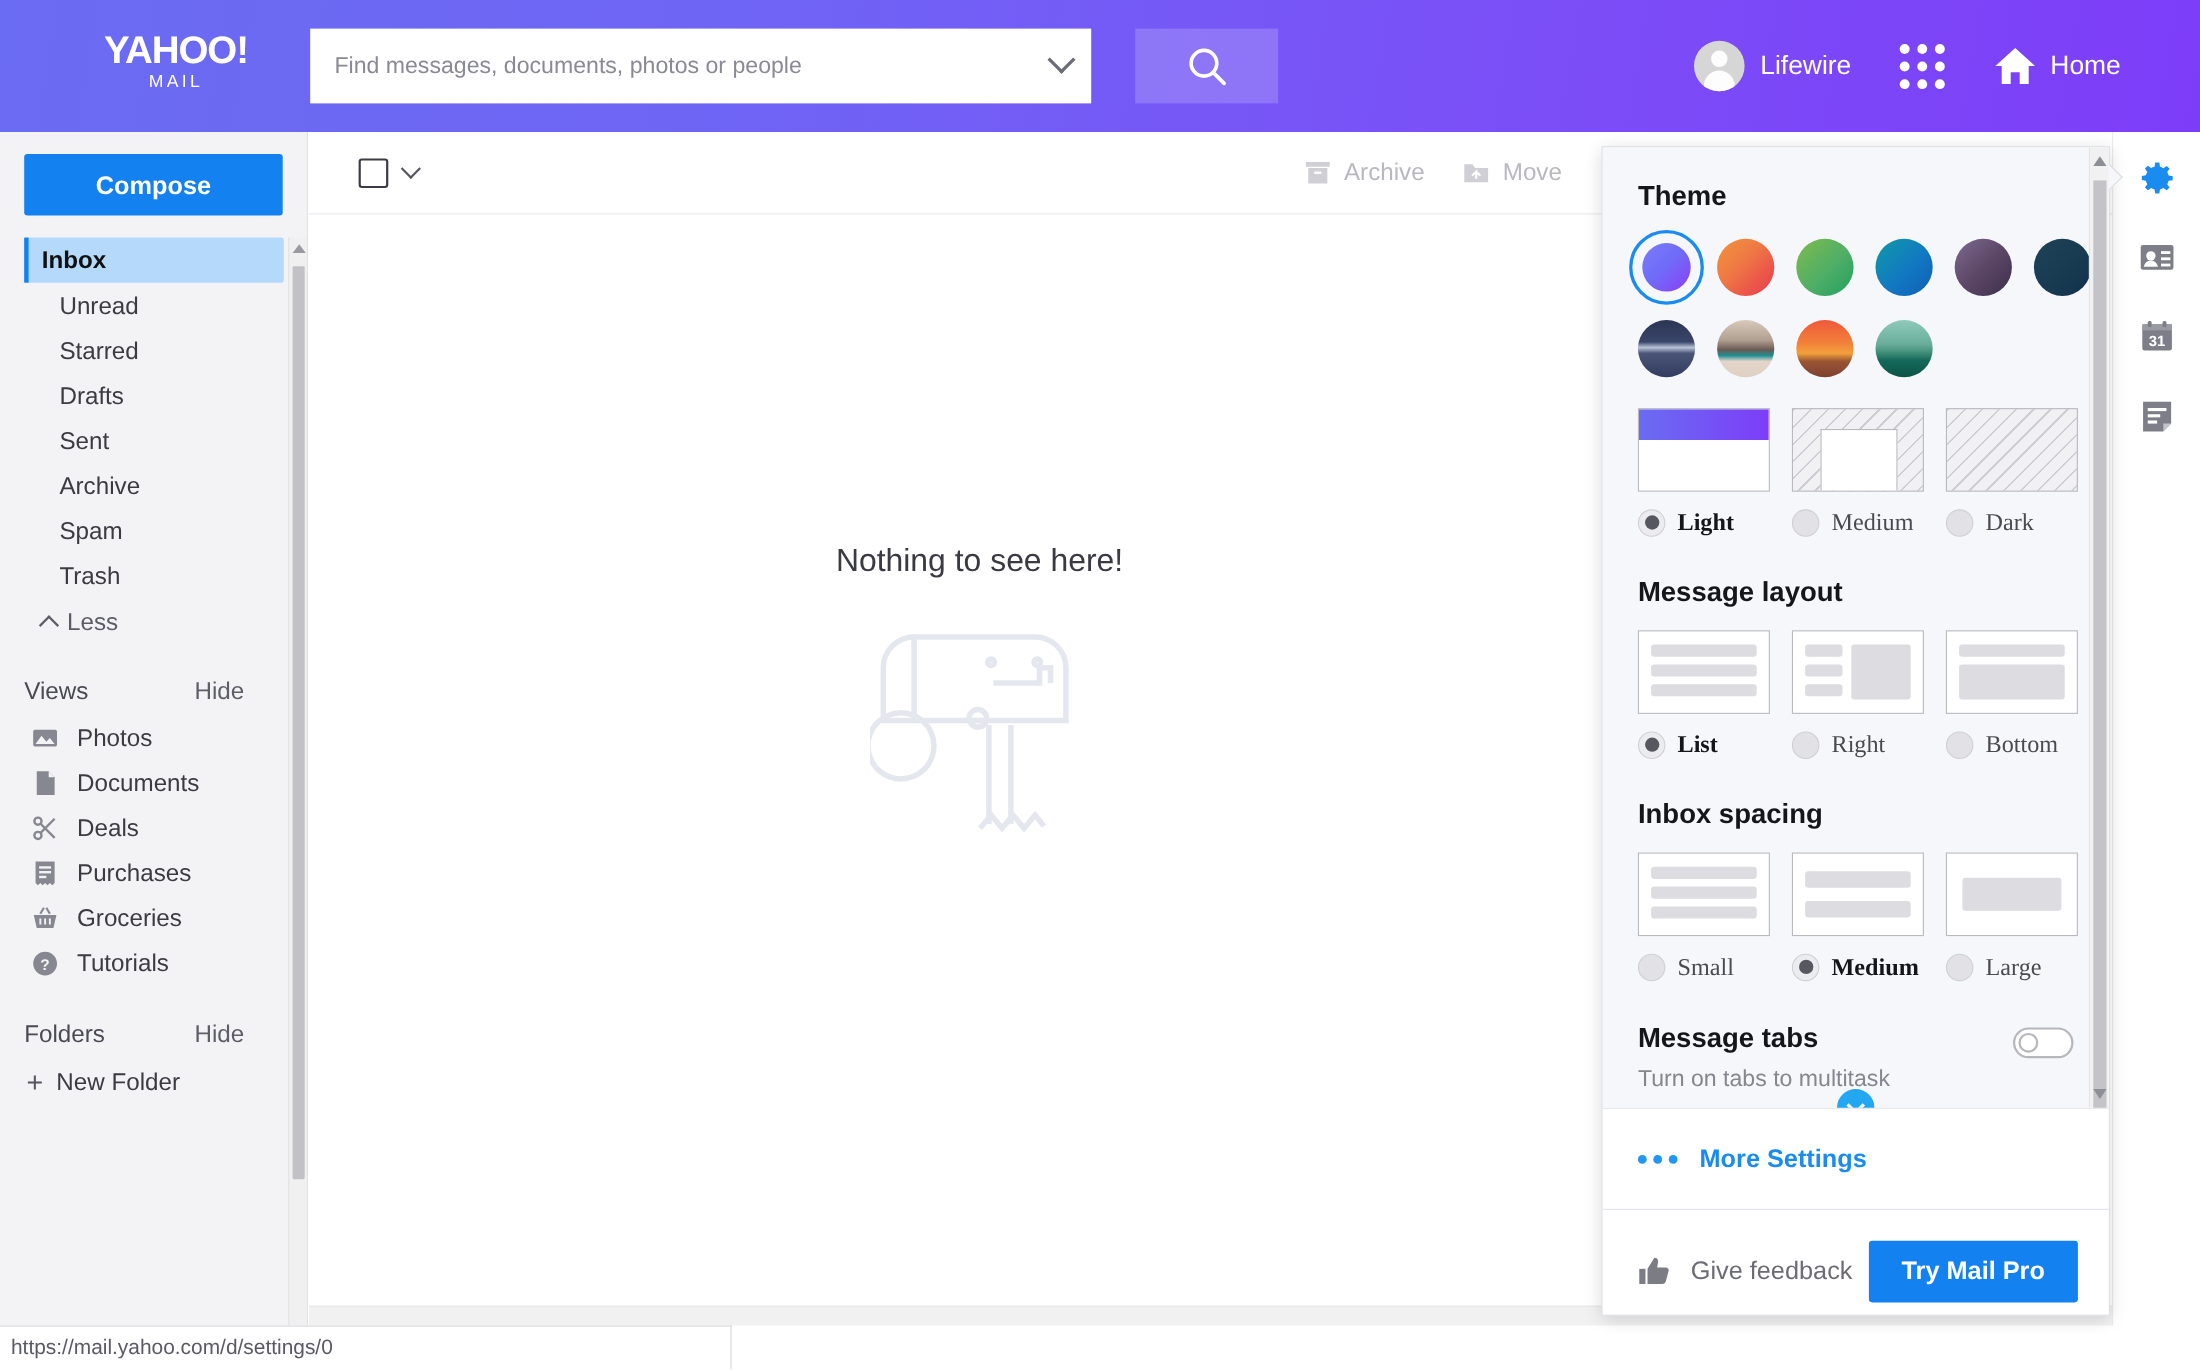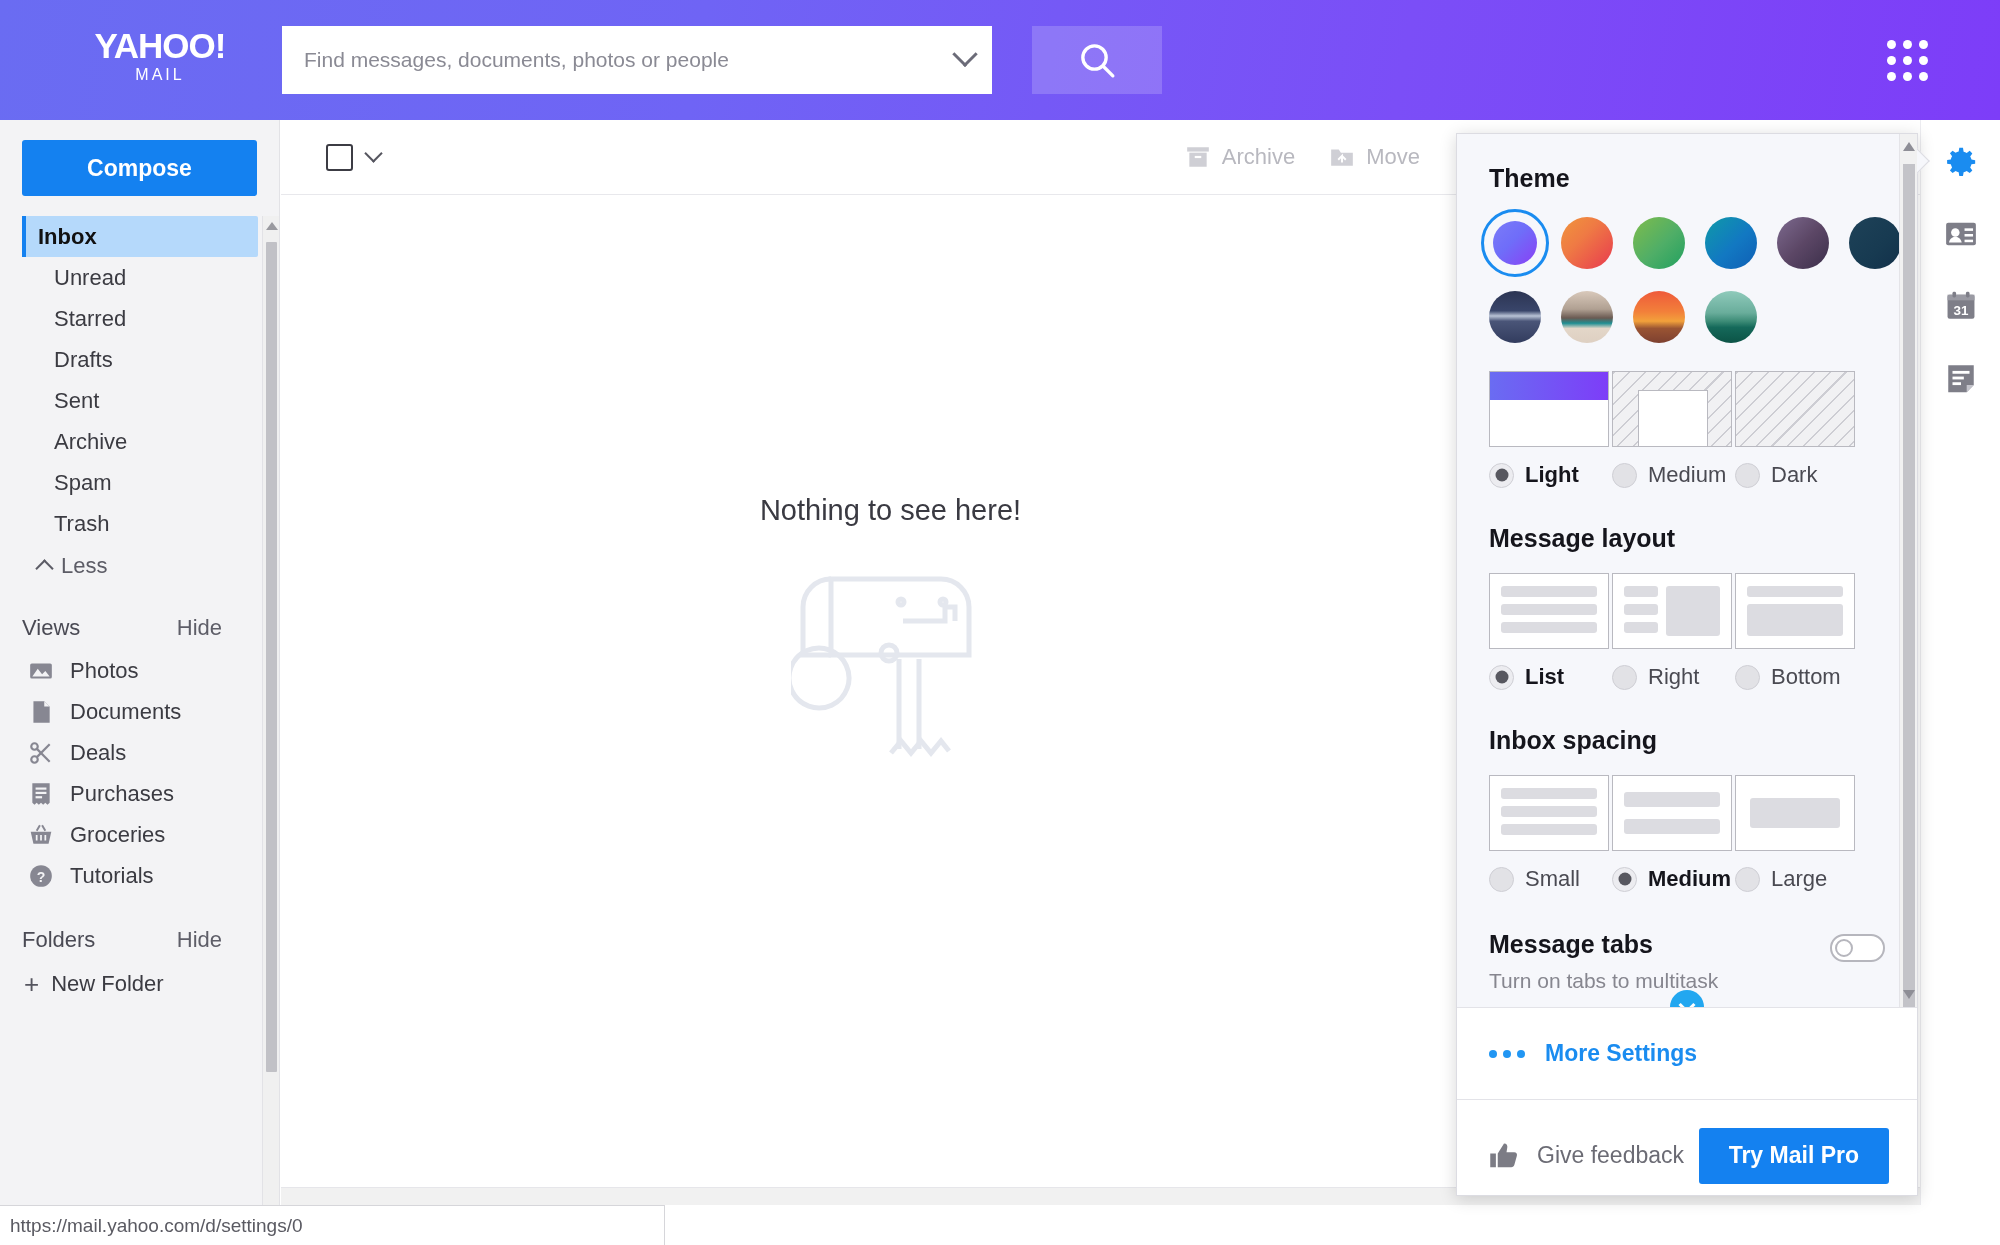--- a/index.html
+++ b/index.html
@@ -238,21 +238,21 @@
   .swatch-sel {
     width: 52px; height: 52px; border-radius: 50%; position: relative; cursor: pointer;
     flex: 0 0 auto; display: flex; align-items: center; justify-content: center;
   }
   .swatch-sel::after {
     content: ""; position: absolute; left: -8px; top: -8px; right: -8px; bottom: -8px;
     border: 3px solid #1a8cf0; border-radius: 50%;
   }
   .swatch-sel .inner { width: 44px; height: 44px; border-radius: 50%; }
 
-  .mode-row { display: flex; gap: 3px; margin-top: 28px; }
+  .mode-row { display: flex; gap: 20px; margin-top: 28px; font-family: Liberation Serif, serif; }
   .mode-cell { width: 120px; }
   .mode-card {
     width: 120px; height: 76px; border: 1px solid #b9b9c0; background: #fff;
     cursor: pointer; overflow: hidden;
   }
   .mode-card.light .bar {
     height: 28px; background: linear-gradient(90deg, #6a6cf2, #7d3df8);
   }
   .hatch {
     background-color: #f1f1f3;
@@ -368,31 +368,41 @@
       <button class="search-btn">
         <svg viewBox="0 0 24 24">
           <circle cx="10.5" cy="10.5" r="7" fill="none" stroke="#fff" stroke-width="2"></circle>
           <line x1="15.6" y1="15.6" x2="21.5" y2="21.5" stroke="#fff" stroke-width="2" stroke-linecap="round"></line>
         </svg>
       </button>
     </div>
 
     <div class="header-right">
       <div class="hr-item">
+        <div class="avatar"></div>
+        <span class="hr-label">Lifewire</span>
+      </div>
+      <div class="hr-item">
         <span class="grid-icon">
           <i></i>
             <i></i>
             <i></i>
             <i></i>
             <i></i>
             <i></i>
             <i></i>
             <i></i>
             <i></i>
         </span>
+      </div>
+      <div class="hr-item">
+        <svg class="home-icon" viewBox="0 0 24 22">
+          <path d="M12 1 L23 11 L19.5 11 L19.5 21 L14.5 21 L14.5 14.5 L9.5 14.5 L9.5 21 L4.5 21 L4.5 11 L1 11 Z" fill="#fff"></path>
+        </svg>
+        <span class="hr-label">Home</span>
       </div>
     </div>
   </div>
 
   <div class="sidebar">
     <button class="compose-btn">Compose</button>
 
     <div class="folder-list">
       <div class="folder-item active">
         <span>Inbox</span>

